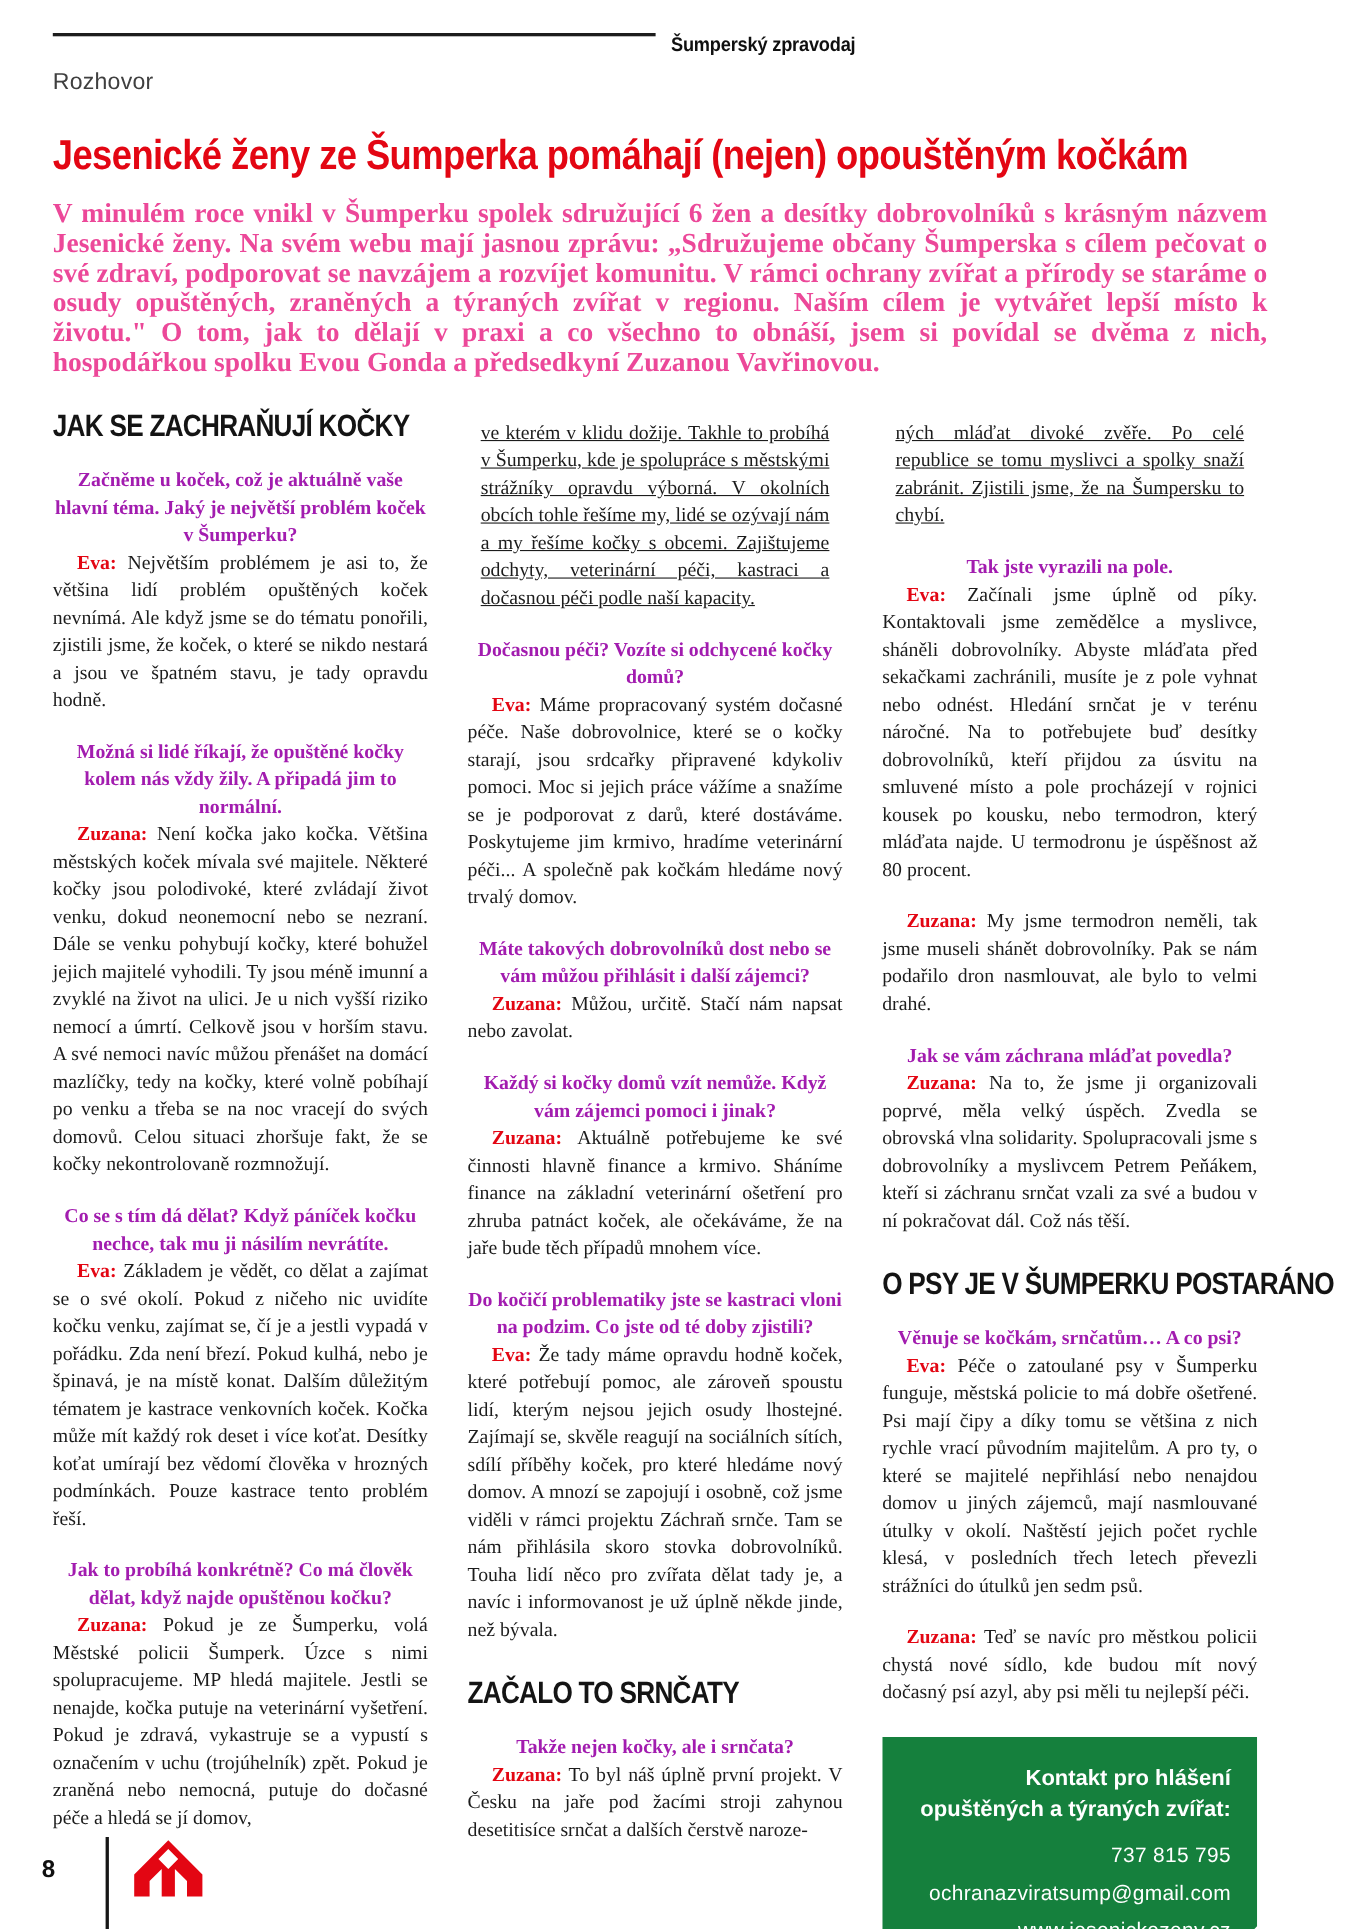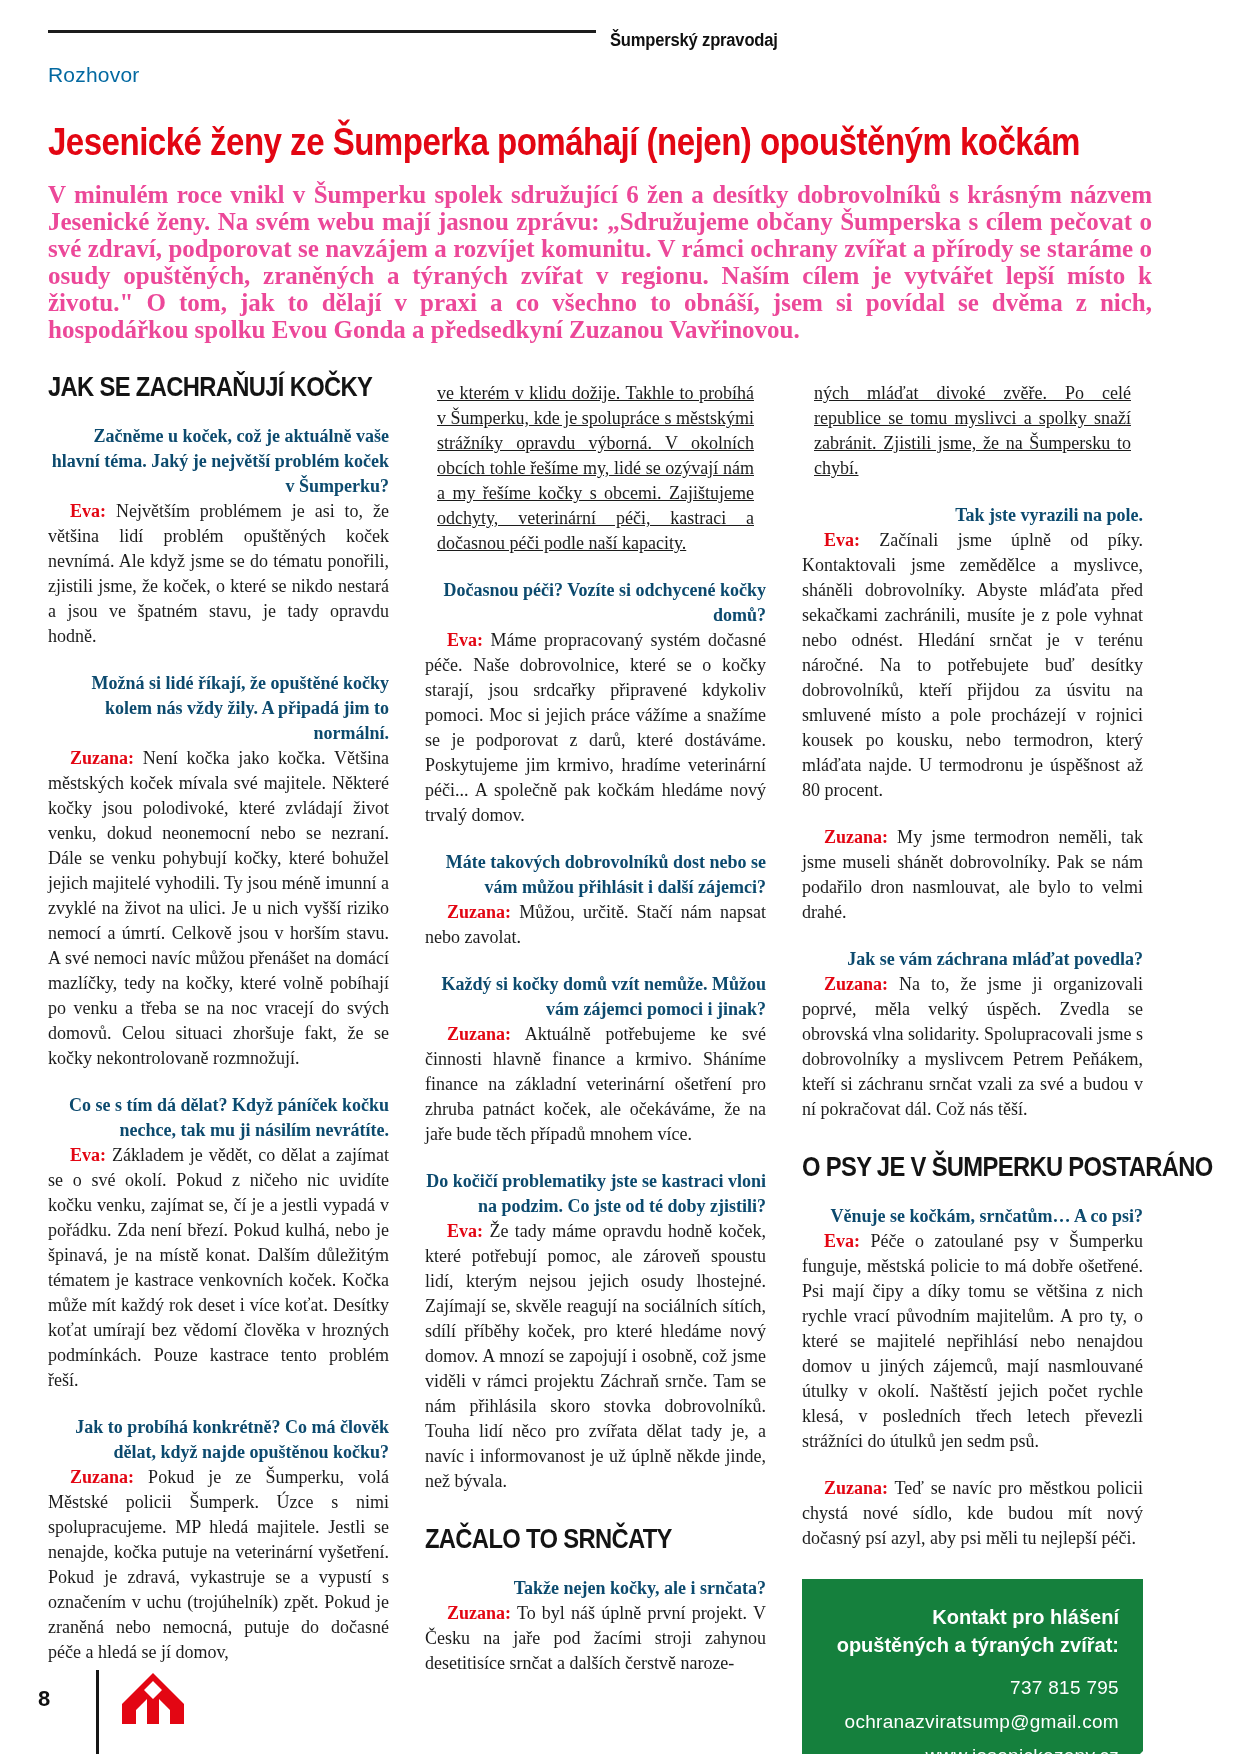--- a/index.html
+++ b/index.html
@@ -35,21 +35,21 @@
     color: #101010;
     white-space: nowrap;
     transform: scaleX(0.92);
     transform-origin: left center;
     letter-spacing: -0.2px;
   }
   .section-label {
     margin: 12px 48px 0 48px;
     font-family: "Liberation Sans", sans-serif;
     font-size: 21px;
-    color: #0369a1;
+    color: #404040;
     letter-spacing: 0.2px;
   }
 
   
   .headline {
     margin: 34px 48px 0 48px;
     font-family: "Liberation Sans", sans-serif;
     font-weight: 700;
     font-size: 38px;
     line-height: 42px;
@@ -92,23 +92,23 @@
     margin: 30px 0 22px 0;
     white-space: nowrap;
     transform: scaleX(0.85);
     transform-origin: left center;
     text-align: left;
   }
   .col-heading:first-child { margin-top: 3px; }
   .question {
     font-weight: 700;
     margin: 22px 0 0 0;
-    text-align: right;
+    text-align: center;
     line-height: 25px;
-    color: #0c4a6e;
+    color: #a21caf;
   }
   .answer {
     margin: 0;
     text-indent: 22px;
   }
   .answer + .answer { margin-top: 22px; }
   .answer .speaker {
     color: #e30613;
     font-weight: 700;
   }
@@ -191,21 +191,21 @@
       <p class="answer"><span class="speaker">Eva:</span> Základem je vědět, co dělat a zajímat se o své okolí. Pokud z ničeho nic uvidíte kočku venku, zajímat se, čí je a jestli vypadá v pořádku. Zda není březí. Pokud kulhá, nebo je špinavá, je na místě konat. Dalším důležitým tématem je kastrace venkovních koček. Kočka může mít každý rok deset i více koťat. Desítky koťat umírají bez vědomí člověka v hrozných podmínkách. Pouze kastrace tento problém řeší.</p>
       <p class="question">Jak to probíhá konkrétně? Co má člověk dělat, když najde opuštěnou kočku?</p>
       <p class="answer"><span class="speaker">Zuzana:</span> Pokud je ze Šumperku, volá Městské policii Šumperk. Úzce s nimi spolupracujeme. MP hledá majitele. Jestli se nenajde, kočka putuje na veterinární vyšetření. Pokud je zdravá, vykastruje se a vypustí s označením v uchu (trojúhelník) zpět. Pokud je zraněná nebo nemocná, putuje do dočasné péče a hledá se jí domov,</p>
     </div>
   <div class="col">
       <p class="cont">ve kterém v klidu dožije. Takhle to probíhá v Šumperku, kde je spolupráce s městskými strážníky opravdu výborná. V okolních obcích tohle řešíme my, lidé se ozývají nám a my řešíme kočky s obcemi. Zajištujeme odchyty, veterinární péči, kastraci a dočasnou péči podle naší kapacity.</p>
       <p class="question">Dočasnou péči? Vozíte si odchycené kočky domů?</p>
       <p class="answer"><span class="speaker">Eva:</span> Máme propracovaný systém dočasné péče. Naše dobrovolnice, které se o kočky starají, jsou srdcařky připravené kdykoliv pomoci. Moc si jejich práce vážíme a snažíme se je podporovat z darů, které dostáváme. Poskytujeme jim krmivo, hradíme veterinární péči... A společně pak kočkám hledáme nový trvalý domov.</p>
       <p class="question">Máte takových dobrovolníků dost nebo se vám můžou přihlásit i další zájemci?</p>
       <p class="answer"><span class="speaker">Zuzana:</span> Můžou, určitě. Stačí nám napsat nebo zavolat.</p>
-      <p class="question">Každý si kočky domů vzít nemůže. Můžou vám zájemci pomoci i jinak?</p>
+      <p class="question">Každý si kočky domů vzít nemůže. Když vám zájemci pomoci i jinak?</p>
       <p class="answer"><span class="speaker">Zuzana:</span> Aktuálně potřebujeme ke své činnosti hlavně finance a krmivo. Sháníme finance na základní veterinární ošetření pro zhruba patnáct koček, ale očekáváme, že na jaře bude těch případů mnohem více.</p>
       <p class="question">Do kočičí problematiky jste se kastraci vloni na podzim. Co jste od té doby zjistili?</p>
       <p class="answer"><span class="speaker">Eva:</span> Že tady máme opravdu hodně koček, které potřebují pomoc, ale zároveň spoustu lidí, kterým nejsou jejich osudy lhostejné. Zajímají se, skvěle reagují na sociálních sítích, sdílí příběhy koček, pro které hledáme nový domov. A mnozí se zapojují i osobně, což jsme viděli v rámci projektu Záchraň srnče. Tam se nám přihlásila skoro stovka dobrovolníků. Touha lidí něco pro zvířata dělat tady je, a navíc i informovanost je už úplně někde jinde, než bývala.</p>
       <h2 class="col-heading">ZAČALO TO SRNČATY</h2>
       <p class="question">Takže nejen kočky, ale i srnčata?</p>
       <p class="answer"><span class="speaker">Zuzana:</span> To byl náš úplně první projekt. V Česku na jaře pod žacími stroji zahynou desetitisíce srnčat a dalších čerstvě naroze-</p>
     </div>
   <div class="col">
     <div>
         <p class="cont">ných mláďat divoké zvěře. Po celé republice se tomu myslivci a spolky snaží zabránit. Zjistili jsme, že na Šumpersku to chybí.</p>

